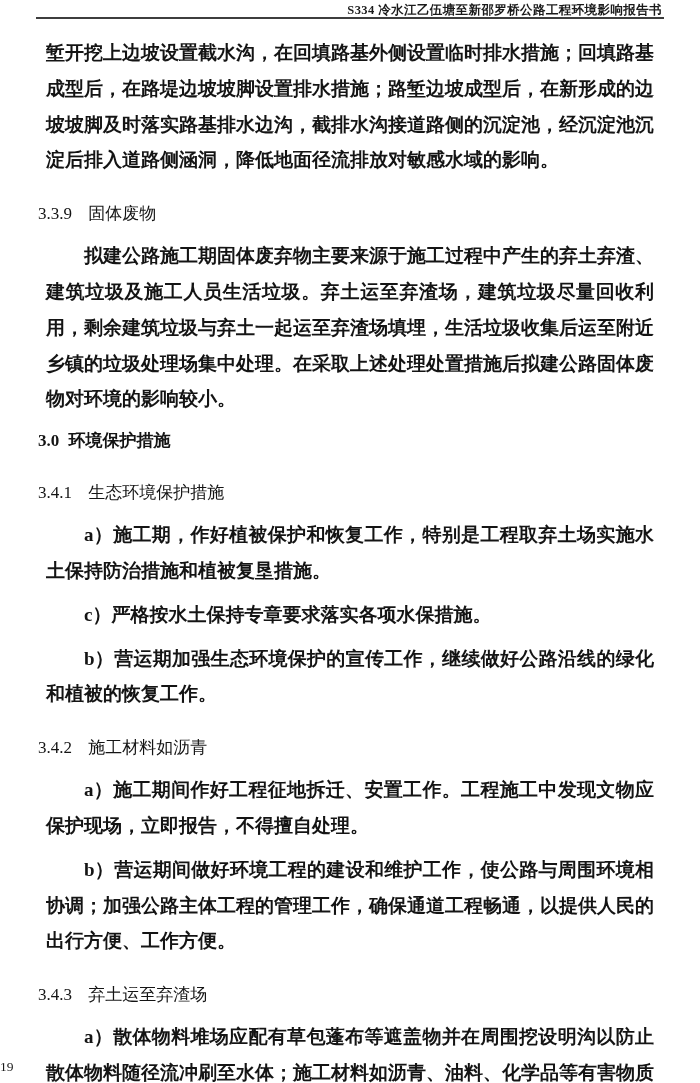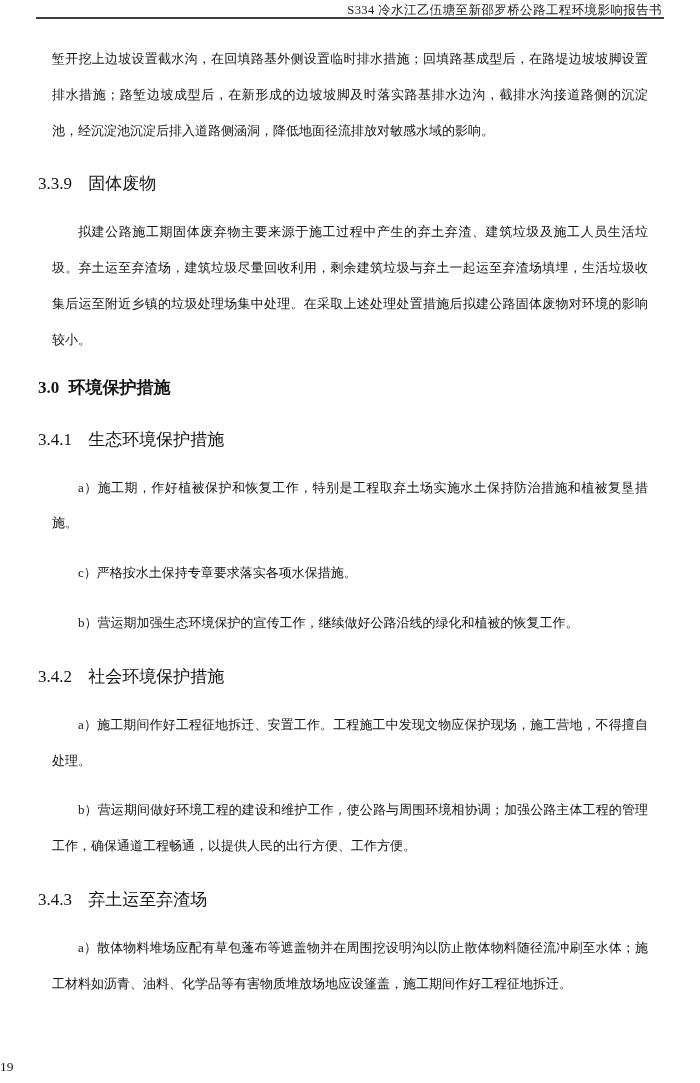--- a/index.html
+++ b/index.html
@@ -14,41 +14,43 @@
     color: #141414;
   }
   .header-title {
     position: absolute;
     top: 2px;
     right: 38px;
     font-size: 12.5px;
     letter-spacing: 0.4px;
     color: #1a1a1a;
     white-space: nowrap;
+    font-weight: bold;
   }
   .header-rule {
     position: absolute;
     top: 17px;
     left: 36px;
     right: 36px;
     height: 2px;
     background: #3d3d3d;
   }
   .doc-body {
     position: absolute;
     left: 38px;
     top: 27px;
     width: 624px;
   }
   .para {
-    font-size: 13px;
+    font-size: 19px;
     line-height: 35.8px;
     text-align: justify;
-    margin: 14px;
+    margin: 8px;
     word-break: break-all;
+    font-weight: bold;
   }
   .para.indent { text-indent: 2em; }
   .h2, .h3 {
     font-size: 17px;
     line-height: 30px;
     margin: 0;
     padding: 1px 0;
   }
   .h2 { font-weight: bold; }
   .h3 { font-weight: normal; margin-top: 20px; }
@@ -82,23 +84,23 @@
     <h2 class="h2"><span class="hnum">3.0</span><span>环境保护措施</span></h2>
 
     <h3 class="h3"><span class="hnum">3.4.1</span><span>生态环境保护措施</span></h3>
 
     <p class="para indent">a）施工期，作好植被保护和恢复工作，特别是工程取弃土场实施水土保持防治措施和植被复垦措施。</p>
 
     <p class="para indent">c）严格按水土保持专章要求落实各项水保措施。</p>
 
     <p class="para indent">b）营运期加强生态环境保护的宣传工作，继续做好公路沿线的绿化和植被的恢复工作。</p>
 
-    <h3 class="h3"><span class="hnum">3.4.2</span><span>社会环境保护措施</span></h3>
+    <h3 class="h3"><span class="hnum">3.4.2</span><span>施工材料如沥青</span></h3>
 
-    <p class="para indent">a）施工期间作好工程征地拆迁、安置工作。工程施工中发现文物应保护现场，施工营地，不得擅自处理。</p>
+    <p class="para indent">a）施工期间作好工程征地拆迁、安置工作。工程施工中发现文物应保护现场，立即报告，不得擅自处理。</p>
 
     <p class="para indent">b）营运期间做好环境工程的建设和维护工作，使公路与周围环境相协调；加强公路主体工程的管理工作，确保通道工程畅通，以提供人民的出行方便、工作方便。</p>
 
     <h3 class="h3"><span class="hnum">3.4.3</span><span>弃土运至弃渣场</span></h3>
 
     <p class="para indent">a）散体物料堆场应配有草包蓬布等遮盖物并在周围挖设明沟以防止散体物料随径流冲刷至水体；施工材料如沥青、油料、化学品等有害物质堆放场地应设篷盖，施工期间作好工程征地拆迁。</p>
 
 
   </div>
 

